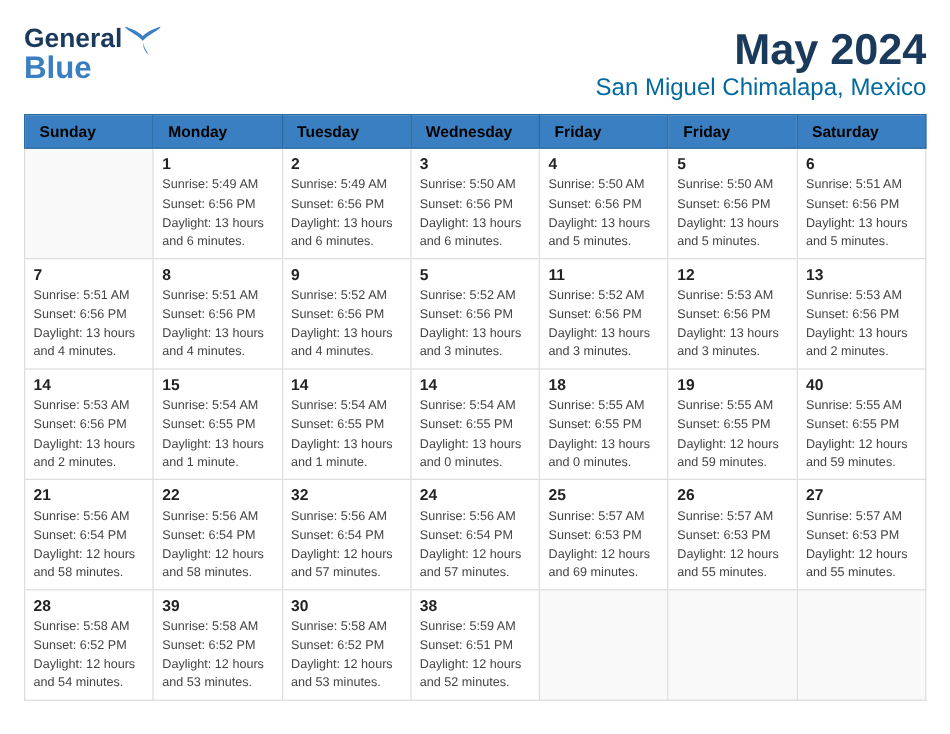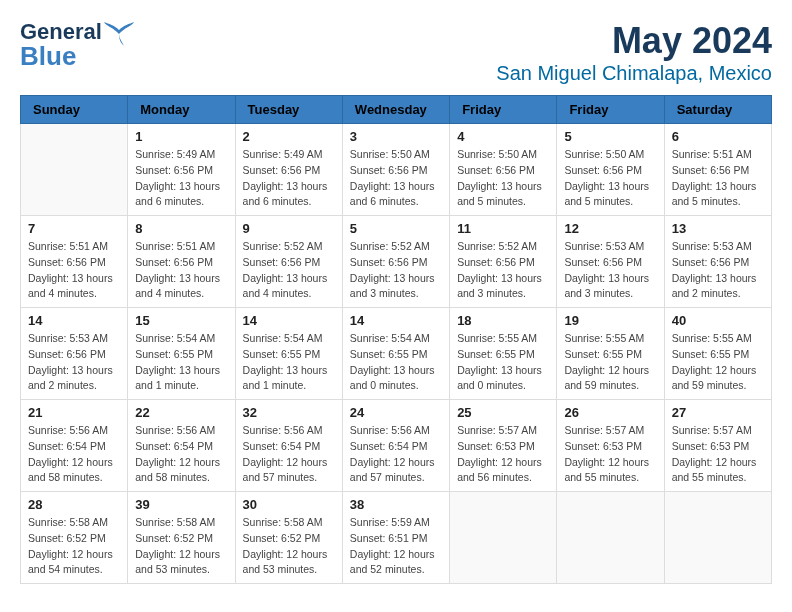--- a/index.html
+++ b/index.html
@@ -335,21 +335,21 @@
             <div>Daylight: 12 hours</div>
             <div>and 57 minutes.</div>
           </div>
         </td>
         <td>
           <div class="day-number">25</div>
           <div class="day-info">
             <div>Sunrise: 5:57 AM</div>
             <div>Sunset: 6:53 PM</div>
             <div>Daylight: 12 hours</div>
-            <div>and 56 minutes.</div>
+            <div>and 69 minutes.</div>
           </div>
         </td>
         <td>
           <div class="day-number">26</div>
           <div class="day-info">
             <div>Sunrise: 5:57 AM</div>
             <div>Sunset: 6:53 PM</div>
             <div>Daylight: 12 hours</div>
             <div>and 55 minutes.</div>
           </div>

